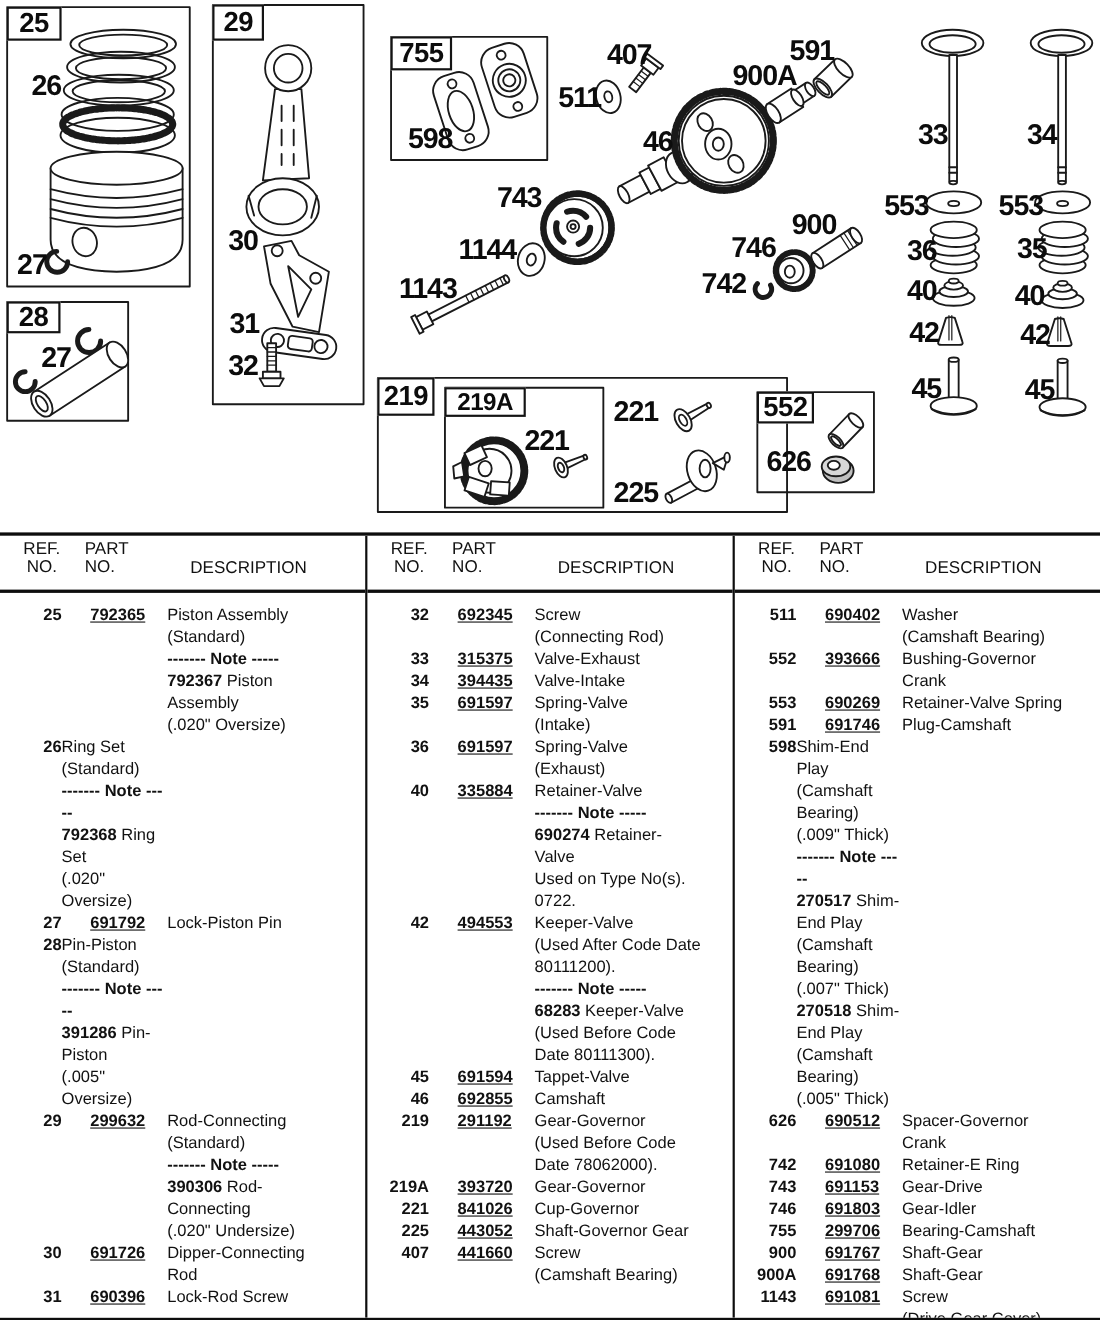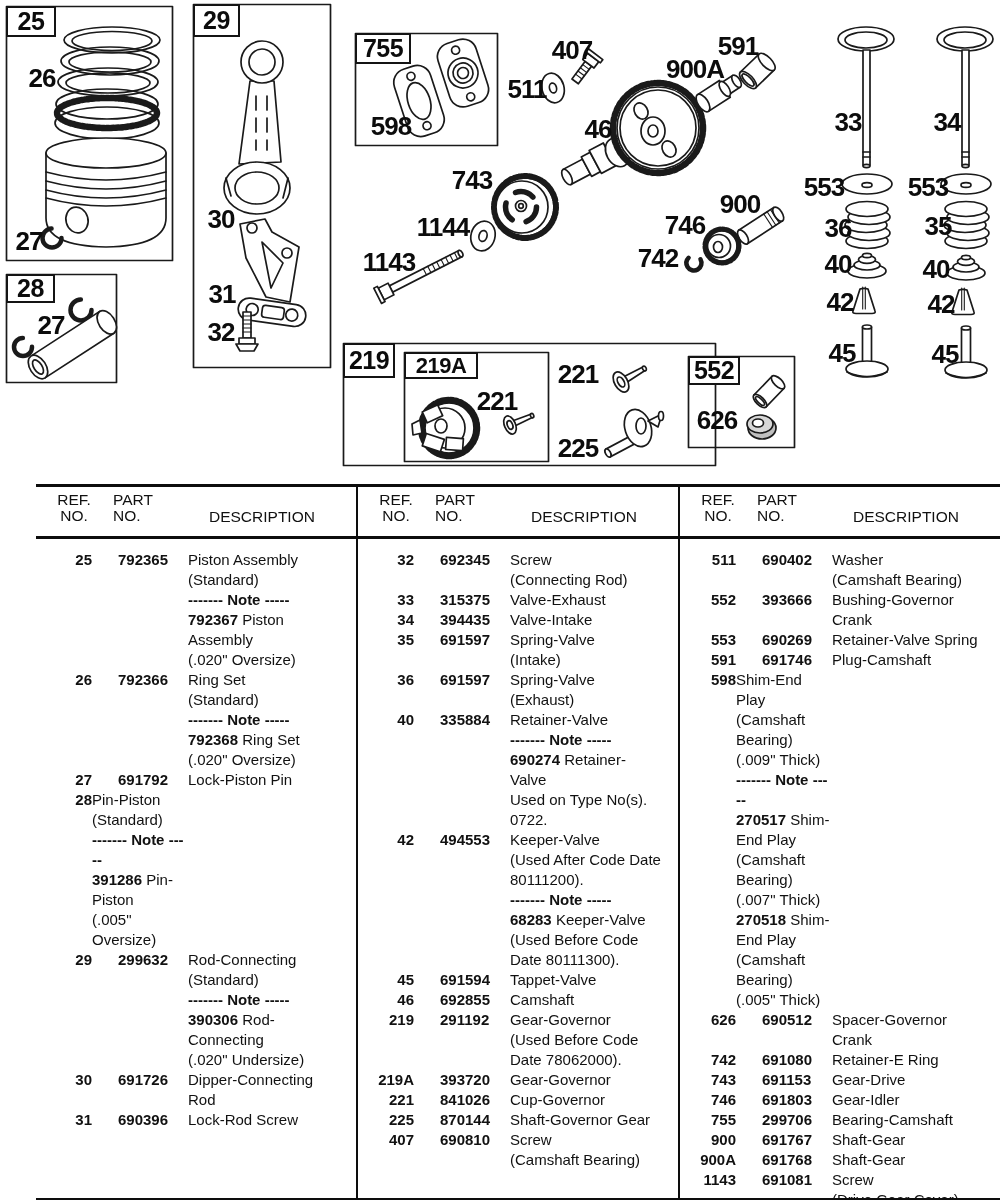--- a/index.html
+++ b/index.html
@@ -10,32 +10,32 @@
   .diagram svg{position:absolute;left:0;top:0;}
   #labels{position:absolute;left:0;top:0;width:1000px;height:484px;}
   .chip{position:absolute;box-sizing:border-box;border:2.5px solid #141414;background:#fff;
         display:flex;align-items:center;justify-content:center;
         font-weight:bold;font-size:25px;letter-spacing:-0.5px;color:#0c0c0c;}
   .callout{position:absolute;transform:translate(-50%,-50%);white-space:nowrap;
         font-weight:bold;font-size:26px;letter-spacing:-1px;color:#0c0c0c;}
   
   .parts-table{position:absolute;left:0;top:484px;right:0;bottom:0;
         border-top:3px solid #0d0d0d;border-bottom:2.5px solid #0d0d0d;
-        display:flex;box-sizing:border-box;overflow:hidden;margin-left:36px;}
+        display:flex;box-sizing:border-box;overflow:hidden;}
   .pcol{flex:1;min-width:0;box-sizing:border-box;}
   .pcol + .pcol{border-left:2px solid #0d0d0d;}
   .phead{height:44px;border-bottom:3px solid #0d0d0d;display:flex;align-items:flex-start;
         padding-top:5px;box-sizing:content-box;font-size:15.5px;line-height:16px;}
   .h-ref{width:50px;margin-left:13px;text-align:center;}
   .h-part{width:56px;margin-left:14px;}
   .h-desc{margin-left:40px;margin-top:17px;}
   .pbody{padding-top:11px;font-size:15px;line-height:20px;}
   .prow{display:grid;grid-template-columns:56px 96px 1fr;}
   .pref{text-align:right;font-weight:bold;}
-  .ppart{font-weight:bold;padding-left:26px;}
+  .ppart{font-weight:bold;padding-left:26px;text-decoration:underline;}
   .pdesc{padding-right:2px;}
   .dline b{font-weight:bold;}
 </style>
 </head>
 <body>
 
 <div class="page">
 
   <div class="diagram">
     <svg width="1000" height="484" viewBox="0 0 1000 484" stroke="#1a1a1a" stroke-width="1.7" fill="none" stroke-linejoin="round" stroke-linecap="round">
@@ -394,21 +394,20 @@
               <div class="dline">Piston Assembly</div>
               <div class="dline">(Standard)</div>
               <div class="dline"><b>------- Note -----</b></div>
               <div class="dline"><b>792367</b> Piston</div>
               <div class="dline">Assembly</div>
               <div class="dline">(.020" Oversize)</div>
             </div>
           </div>
           <div class="prow">
             <div class="pref">26</div>
-            <div class="ppart">792366</div>
             <div class="pdesc">
               <div class="dline">Ring Set</div>
               <div class="dline">(Standard)</div>
               <div class="dline"><b>------- Note -----</b></div>
               <div class="dline"><b>792368</b> Ring Set</div>
               <div class="dline">(.020" Oversize)</div>
             </div>
           </div>
           <div class="prow">
             <div class="pref">27</div>
@@ -564,28 +563,28 @@
           </div>
           <div class="prow">
             <div class="pref">221</div>
             <div class="ppart">841026</div>
             <div class="pdesc">
               <div class="dline">Cup-Governor</div>
             </div>
           </div>
           <div class="prow">
             <div class="pref">225</div>
-            <div class="ppart">870144</div>
+            <div class="ppart">443052</div>
             <div class="pdesc">
               <div class="dline">Shaft-Governor Gear</div>
             </div>
           </div>
           <div class="prow">
             <div class="pref">407</div>
-            <div class="ppart">690810</div>
+            <div class="ppart">441660</div>
             <div class="pdesc">
               <div class="dline">Screw</div>
               <div class="dline">(Camshaft Bearing)</div>
             </div>
           </div>
         </div>
     </div>
     <div class="pcol">
       <div class="phead">
         <div class="h-ref">

